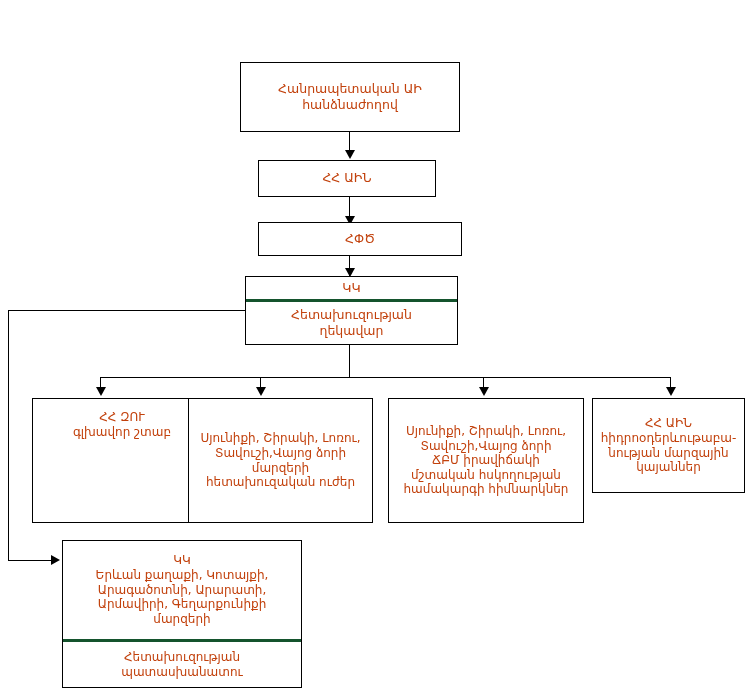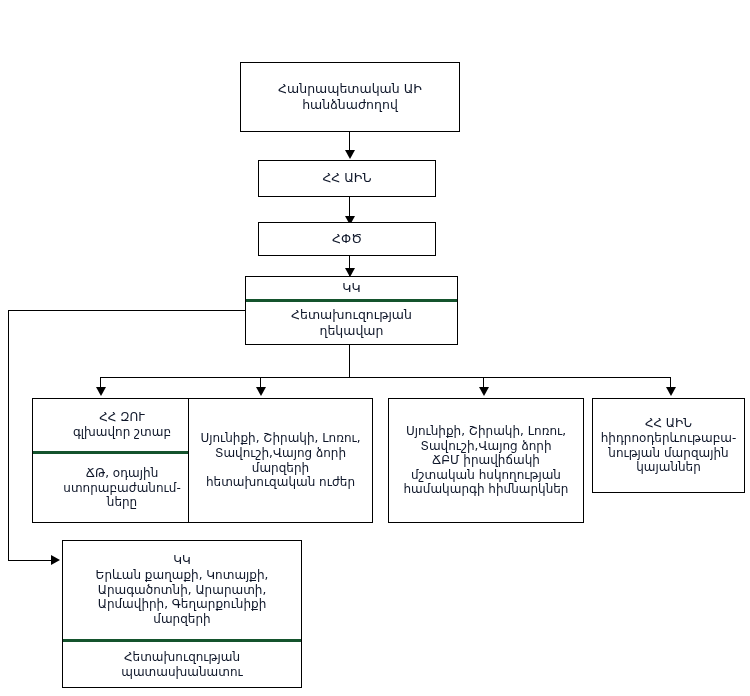--- a/index.html
+++ b/index.html
@@ -29,21 +29,21 @@
     z-index: 3;
   }
   .cell {
     box-sizing: border-box;
     display: flex;
     align-items: center;
     justify-content: center;
     text-align: center;
     padding: 3px 5px;
     line-height: 1.30;
-    color: #0f172a;
+    color: #c2410c;
     font-size: 12.5px;
     white-space: pre-line;
   }
   .cell.head {
     flex: 0 0 auto;
   }
   .cell.body {
     flex: 1 1 auto;
     border-top: 3px solid #14532d;
   }
@@ -102,21 +102,21 @@
   <div class="vline" style="left:349px; top:132px; height:20px;"></div>
   <div class="arrow-down" style="left:345px; top:150px;"></div>
 
   <div class="node" style="left:258px; top:160px; width:178px; height:37px;">
     <div class="cell only">ՀՀ ԱԻՆ</div>
   </div>
 
   <div class="vline" style="left:349px; top:197px; height:22px;"></div>
   <div class="arrow-down" style="left:345px; top:216px;"></div>
 
-  <div class="node" style="left:258px; top:222px; width:178px; height:34px;">
+  <div class="node" style="left:258px; top:222px; width:204px; height:34px;">
     <div class="cell only">ՀՓԾ</div>
   </div>
 
   <div class="vline" style="left:349px; top:256px; height:20px;"></div>
   <div class="arrow-down" style="left:345px; top:268px;"></div>
 
   <div class="node" style="left:245px; top:276px; width:213px; height:69px;">
     <div class="cell head" style="height:22px;">ԿԿ</div>
     <div class="cell body">Հետախուզության
 ղեկավար</div>
@@ -134,23 +134,20 @@
 
   <div class="vline" style="left:483px; top:377px; height:12px;"></div>
   <div class="arrow-down" style="left:479px; top:387px;"></div>
 
   <div class="vline" style="left:670px; top:377px; height:12px;"></div>
   <div class="arrow-down" style="left:666px; top:387px;"></div>
 
   <div class="node" style="left:32px; top:398px; width:180px; height:125px;">
     <div class="cell head small tight" style="height:52px;">ՀՀ ԶՈՒ
 գլխավոր շտաբ</div>
-    <div class="cell body small tight">ՃԹ, օդային
-ստորաբաժանում-
-ները</div>
   </div>
 
   <div class="node" style="left:188px; top:398px; width:185px; height:125px;">
     <div class="cell only small tight">Սյունիքի, Շիրակի, Լոռու,
 Տավուշի,Վայոց ձորի
 մարզերի
 հետախուզական ուժեր</div>
   </div>
 
   <div class="node" style="left:388px; top:398px; width:196px; height:125px;">

